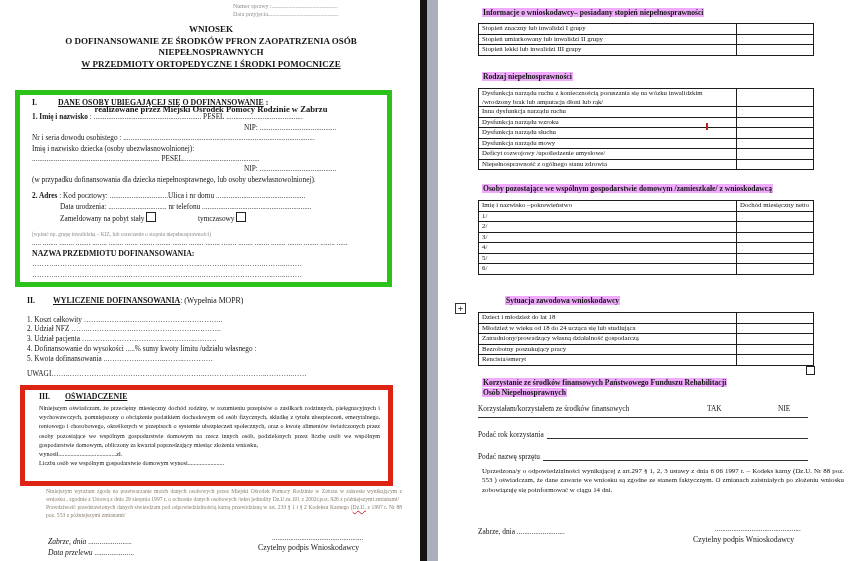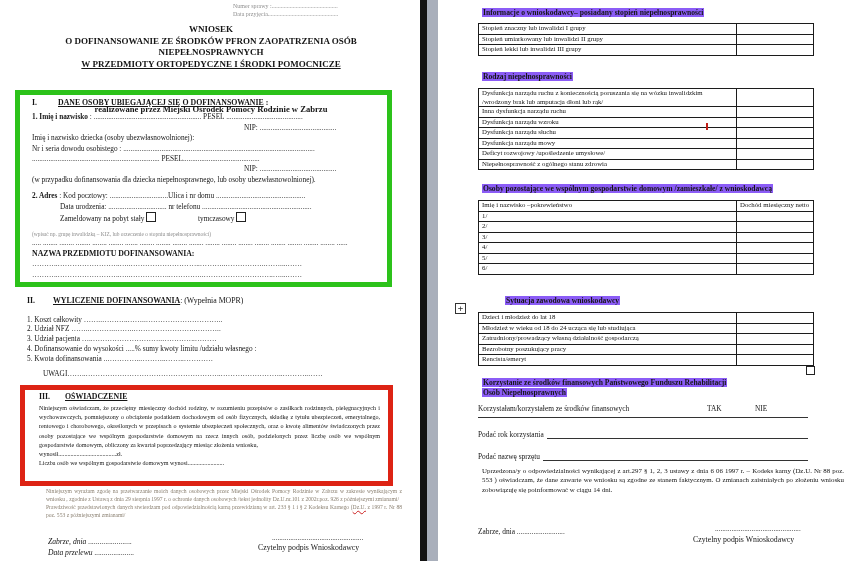--- a/index.html
+++ b/index.html
@@ -24,33 +24,33 @@
             padding:3px 10px 0 12px;font-size:7.3px;line-height:10.4px;}
   .greenbox .line{white-space:nowrap;overflow:hidden;}
   .sec-head{font-size:7.8px;}
   .sec-num{display:inline-block;width:26px;font-weight:bold;}
   .nip-indent{padding-left:212px;}
   .tinynote{font-size:5.4px;color:#8d8d8d;line-height:8px;}
   .gap4{height:4px;} .gap6{height:6px;}
   .chk{display:inline-block;width:8px;height:8px;border:1px solid #222;vertical-align:-1px;background:#fff;}
   .sec2{left:27px;top:296px;width:370px;font-size:7.3px;line-height:9.7px;}
   .sec2 .items{margin-top:9px;}
-  .uwagi{left:27px;top:369px;width:370px;font-size:7.3px;margin-left:16px;}
+  .uwagi{left:27px;top:369px;width:370px;font-size:7.3px;}
   .redbox{left:20px;top:385px;width:373px;height:101px;border:5px solid #dd2314;box-sizing:border-box;
           padding:2px 8px 0 14px;}
   .oswiad{font-size:6.1px;line-height:9.2px;text-align:justify;margin-top:3px;}
   .fineprint{left:46px;top:487px;width:356px;font-size:5.6px;line-height:8px;color:#8b8172;text-align:justify;}
   .squig{text-decoration:underline wavy #c22;}
   .footL-left{left:48px;top:536px;font-size:7.6px;line-height:11px;font-style:italic;}
   .footL-dots{left:272px;top:533px;font-size:7.3px;}
   .footL-sign{left:258px;top:543px;font-size:7.8px;}
 
   
   .rp-h{position:absolute;font-weight:bold;font-size:7.6px;line-height:9.5px;}
-  .rp-h .hl{background:#8b5cf6;padding:0 1px;}
+  .rp-h .hl{background:#f0abfc;padding:0 1px;}
   .rtable{position:absolute;border-collapse:collapse;width:336px;table-layout:fixed;}
   .rtable td{border:1px solid #1c1c1c;font-size:6.8px;line-height:8.6px;padding:0 3px;height:9.5px;vertical-align:top;background:#fff;}
   .rtable td.val{width:70px;}
   .usage-row{left:40px;top:404px;width:330px;height:13px;border-bottom:1px solid #333;font-size:7.4px;}
   .usage-row span{position:absolute;top:0;}
   .fill-row{left:40px;top:0;width:330px;display:flex;font-size:7.4px;align-items:flex-end;}
   .fill-line{flex:1;border-bottom:1px solid #333;height:10px;margin-left:3px;}
   .statement{left:44px;top:466px;width:362px;font-size:6.9px;line-height:9.3px;text-align:justify;}
   .footR-city{left:40px;top:527px;font-size:7.4px;}
   .footR-dots{left:277px;top:524px;font-size:7.3px;}
@@ -82,22 +82,22 @@
 
     <div class="abs greenbox">
       <div class="line sec-head">
         <span class="sec-num">I.</span><b class="u">DANE OSOBY UBIEGAJĄCEJ SIĘ O DOFINANSOWANIE</b><b> :</b>
       </div>
       <div class="gap4"></div>
       <div class="line">
         <b>1. Imię i nazwisko</b><span> : ........................................................... </span><span>PESEL ..........................................</span>
       </div>
       <div class="line nip-indent">NIP:  ..........................................</div>
+      <div class="line">Nr i seria dowodu osobistego : .........................................................................................................</div>
       <div class="line">Imię i nazwisko dziecka (osoby ubezwłasnowolnionej):</div>
-      <div class="line">Nr i seria dowodu osobistego : .........................................................................................................</div>
       <div class="line">
         <span>...................................................................... </span><span>PESEL..........................................</span>
       </div>
       <div class="line nip-indent">NIP:  ..........................................</div>
       <div class="line">(w przypadku dofinansowania dla dziecka niepełnosprawnego, lub osoby ubezwłasnowolnionej).</div>
       <div class="gap6"></div>
       <div class="line">
         <b>2. Adres</b><span> : Kod pocztowy:  ................................</span><span>Ulica i nr domu .................................................</span>
       </div>
       <div class="line" style="padding-left:28px;">
@@ -287,21 +287,21 @@
     <div class="abs resize-sq"></div>
 
     <div class="rp-h" style="left:44px;top:378px;">
       <span class="hl">Korzystanie ze środków finansowych Państwowego Funduszu Rehabilitacji</span><br>
       <span class="hl">Osób Niepełnosprawnych</span>
     </div>
 
     <div class="abs usage-row">
       <span style="left:0;">Korzystałam/korzystałem ze środków finansowych</span>
       <span style="left:229px;">TAK</span>
-      <span style="left:277px;">NIE</span>
+      <span style="left:300px;">NIE</span>
     </div>
 
     <div class="abs fill-row" style="top:428px;">
       <span>Podać rok korzystania</span>
       <span class="fill-line"></span>
     </div>
     <div class="abs fill-row" style="top:450px;text-align:center;">
       <span>Podać nazwę sprzętu</span>
       <span class="fill-line"></span>
     </div>

